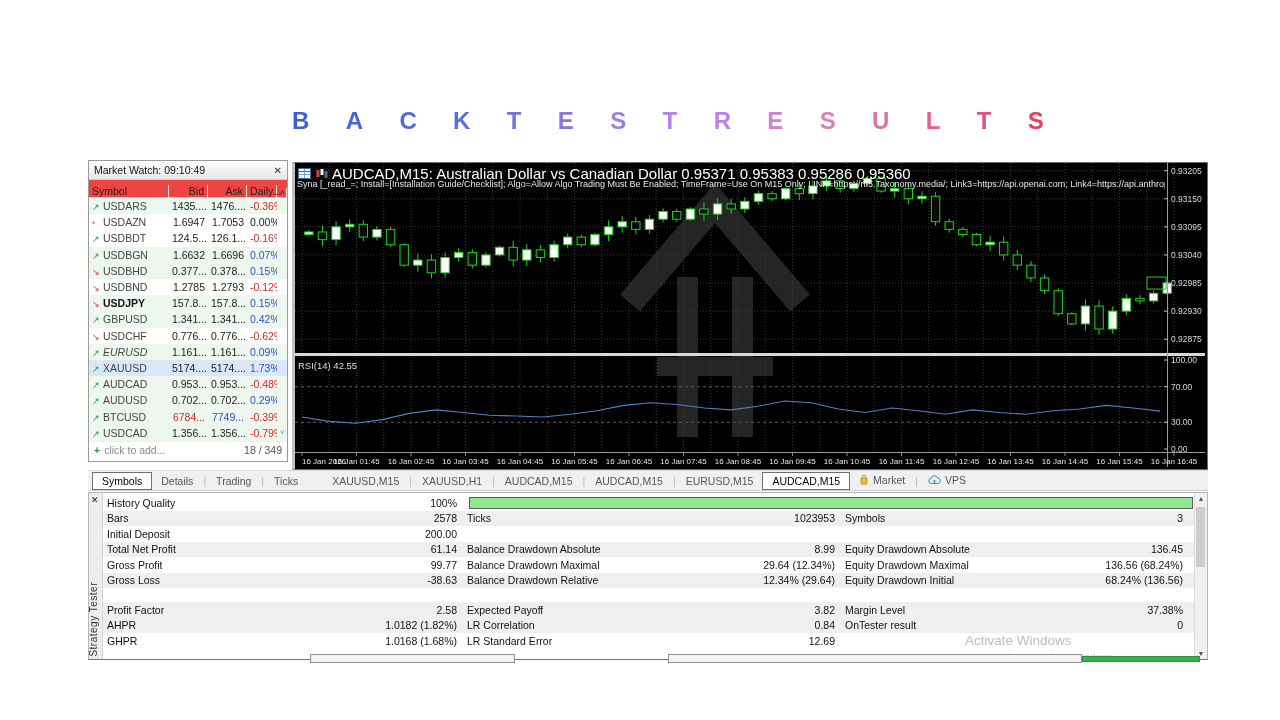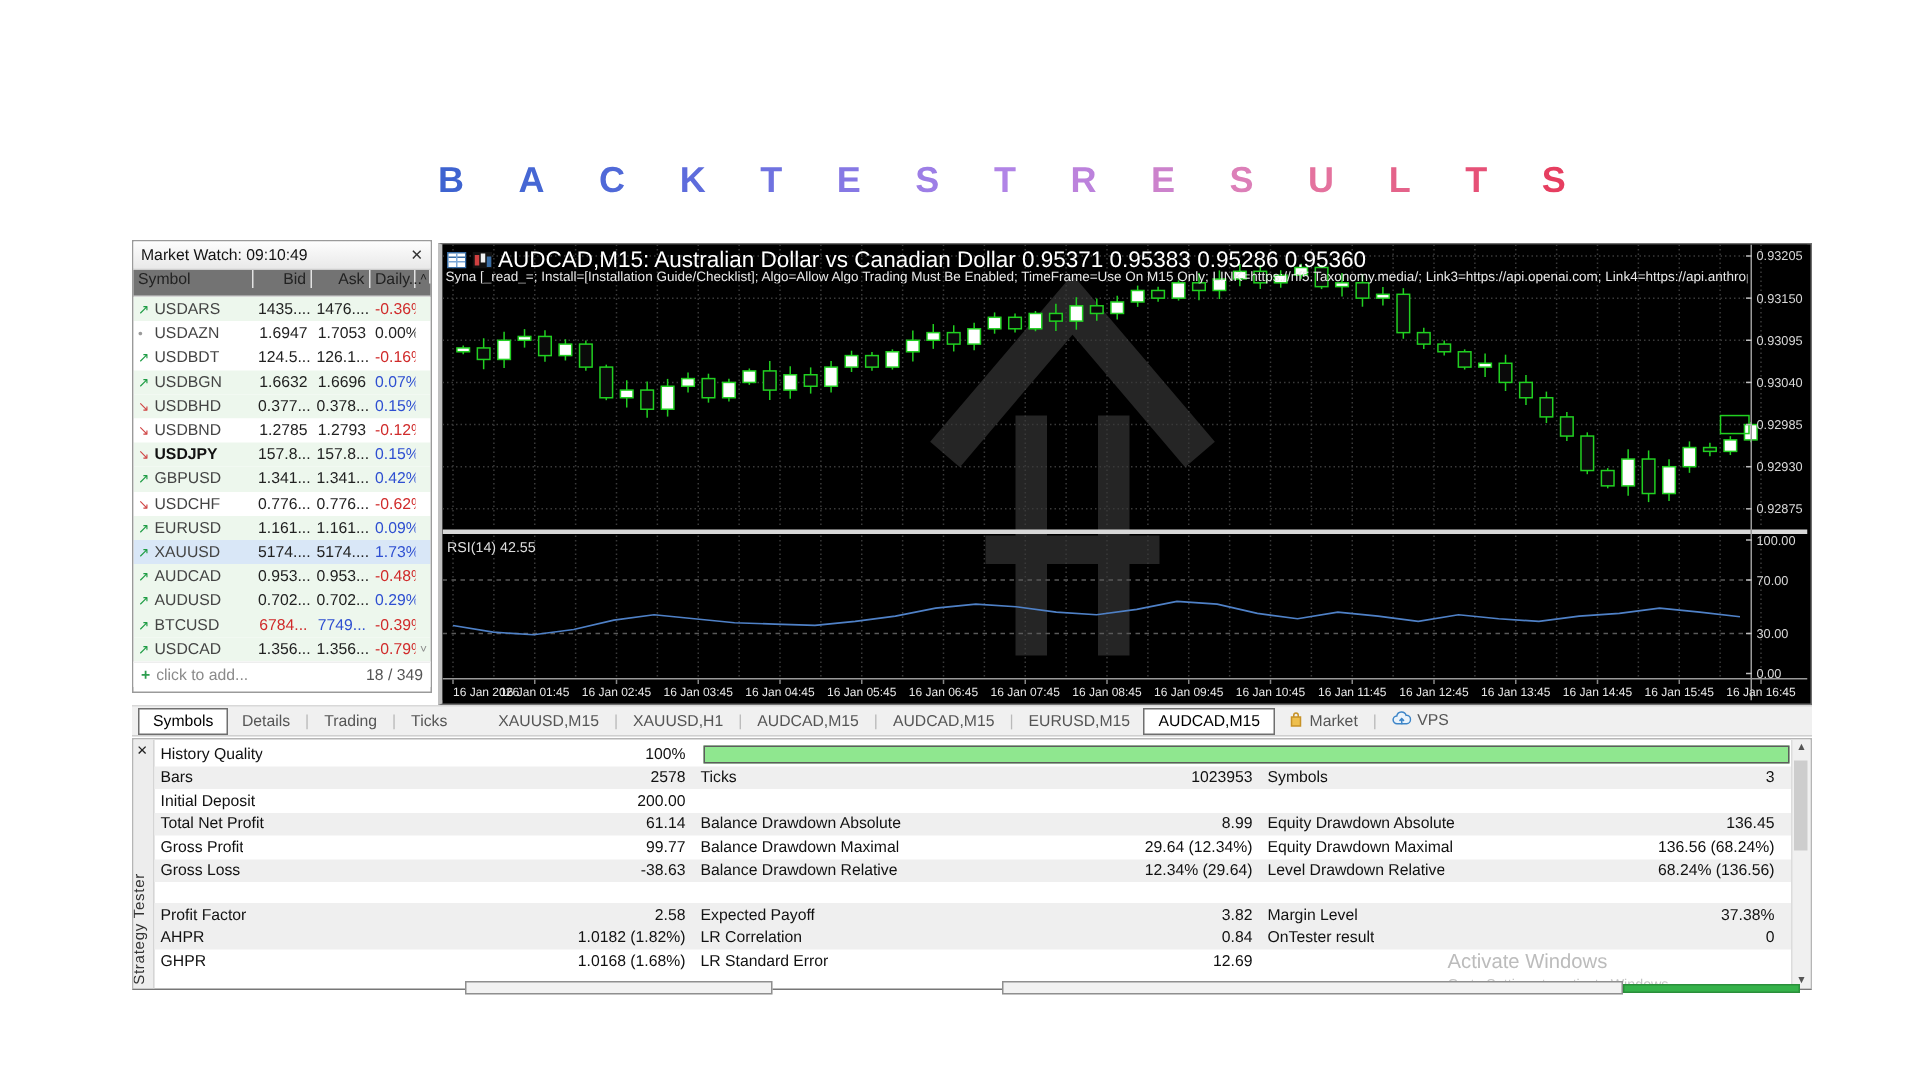--- a/index.html
+++ b/index.html
@@ -11,21 +11,21 @@
   #page-title{left:292px;top:104px;width:752px;height:34px;display:flex;
     justify-content:space-between;align-items:center;font-weight:bold;font-size:24px;}
 
   
   #market-watch{left:88px;top:160px;width:200px;height:302px;background:#fff;
     border:1px solid #9a9a9a;box-sizing:border-box;font-size:10.5px;color:#222;}
   .mw-titlebar{height:18px;background:linear-gradient(#fdfdfd,#e9e9e9);
     border-bottom:1px solid #cfcfcf;display:flex;align-items:center;padding:0 5px;}
   .mw-titlebar .t{flex:1;font-size:10.5px;color:#111;}
   .mw-close{color:#333;font-size:10px;cursor:default;}
-  .mw-header{height:17px;display:flex;align-items:flex-start;border-bottom:1px solid #d6d6d6;background:#737373;}
+  .mw-header{height:17px;display:flex;align-items:flex-end;border-bottom:1px solid #d6d6d6;background:#ef4444;}
   .mw-header .c{border-right:1px solid #e2e2e2;box-sizing:border-box;padding:0 3px;color:#222;}
   .mw-rows{height:243px;overflow:hidden;}
   .mw-row{height:16.2px;display:flex;align-items:center;box-sizing:border-box;}
   .mw-row .c{box-sizing:border-box;padding:0 3px;white-space:nowrap;overflow:hidden;}
   .col-sym{width:80px;text-align:left;}
   .col-bid{width:39px;text-align:right;}
   .col-ask{width:39px;text-align:right;}
   .col-dly{width:30px;text-align:right;}
   .col-scr{width:10px;text-align:center;color:#888;font-size:8px;}
   .mw-arrow{display:inline-block;width:11px;font-size:9px;}
@@ -175,21 +175,21 @@
         <span class="c col-scr"></span>
       </div>
       <div class="mw-row bg-w">
         <span class="c col-sym"><span class="mw-arrow" style="color: rgb(208, 69, 69);">↘</span><span style="color: rgb(68, 68, 68);">USDCHF</span></span>
         <span class="c col-bid">0.776...</span>
         <span class="c col-ask">0.776...</span>
         <span class="c col-dly dc-neg">-0.62%</span>
         <span class="c col-scr"></span>
       </div>
       <div class="mw-row bg-g">
-        <span class="c col-sym"><span class="mw-arrow" style="color: rgb(31, 157, 69);">↗</span><span style="color: rgb(68, 68, 68);">EURUSD</span></span>
+        <span class="c col-sym"><span class="mw-arrow" style="color: rgb(31, 157, 69);">↗</span><span style="color: rgb(68, 68, 68); font-style: italic;">EURUSD</span></span>
         <span class="c col-bid">1.161...</span>
         <span class="c col-ask">1.161...</span>
         <span class="c col-dly dc-pos">0.09%</span>
         <span class="c col-scr"></span>
       </div>
       <div class="mw-row bg-b">
         <span class="c col-sym"><span class="mw-arrow" style="color: rgb(31, 157, 69);">↗</span><span style="color: rgb(68, 68, 68);">XAUUSD</span></span>
         <span class="c col-bid">5174....</span>
         <span class="c col-ask">5174....</span>
         <span class="c col-dly dc-pos">1.73%</span>
@@ -636,21 +636,21 @@
       <div class="st-row shade">
         <span class="st-c stc1">
           <span class="lbl">Gross Loss</span>
           <span class="val">-38.63</span>
         </span>
         <span class="st-c stc2">
           <span class="lbl">Balance Drawdown Relative</span>
           <span class="val">12.34% (29.64)</span>
         </span>
         <span class="st-c stc3">
-          <span class="lbl">Level Drawdown Relative</span>
+          <span class="lbl">Equity Drawdown Initial</span>
           <span class="val">68.24% (136.56)</span>
         </span>
       </div>
       <div class="st-spacer"></div>
       <div class="st-row shade">
         <span class="st-c stc1">
           <span class="lbl">Profit Factor</span>
           <span class="val">2.58</span>
         </span>
         <span class="st-c stc2">

